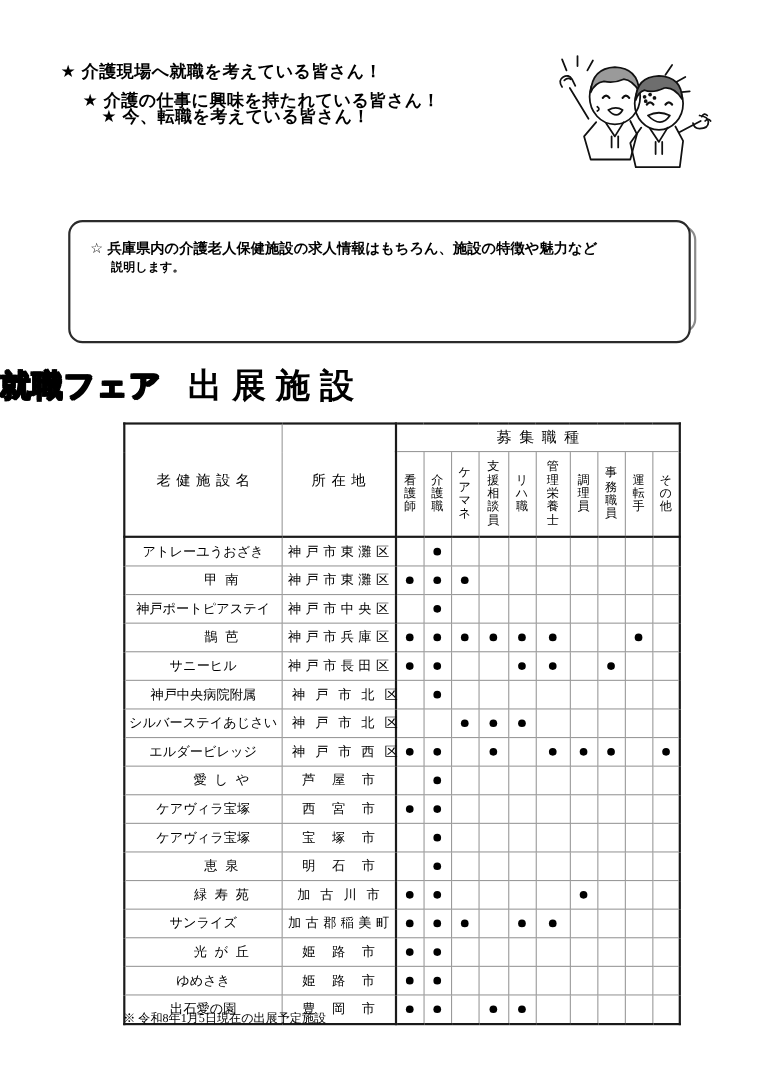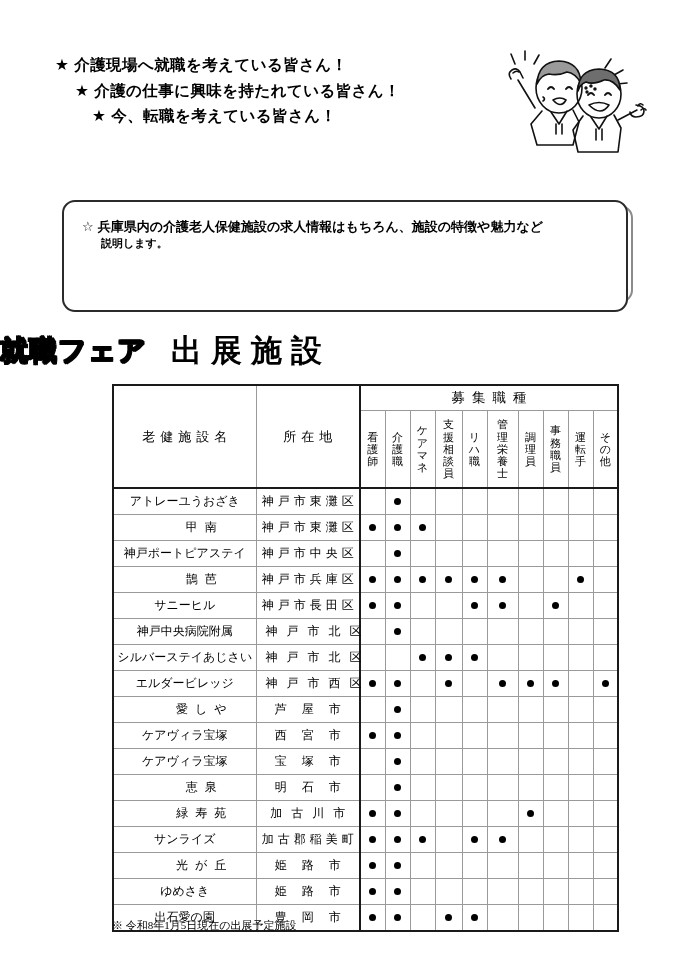--- a/index.html
+++ b/index.html
@@ -26,21 +26,21 @@
   .headline-line {
     font-family: "DejaVu Sans", "Liberation Sans", sans-serif;
     font-weight: bold;
     font-size: 15.5px;
     letter-spacing: 0.4px;
     line-height: 1.0;
     white-space: nowrap;
     color: #000;
   }
   .hl-1 { margin-left: 55px;  margin-bottom: 10px; }
-  .hl-2 { margin-left: 75px;  margin-bottom: 10px; }
+  .hl-2 { margin-left: 75px;  margin-bottom: 0; }
   .hl-3 { margin-left: 92px;  margin-bottom: 12px; }
   .hl-4 { margin-left: 232px; font-size: 15.5px; }
   .star-g { display: inline-block; margin-right: 5px; }
 
   
   .illo {
     position: absolute;
     left: 487px;
     top: 48px;
     width: 165px;

